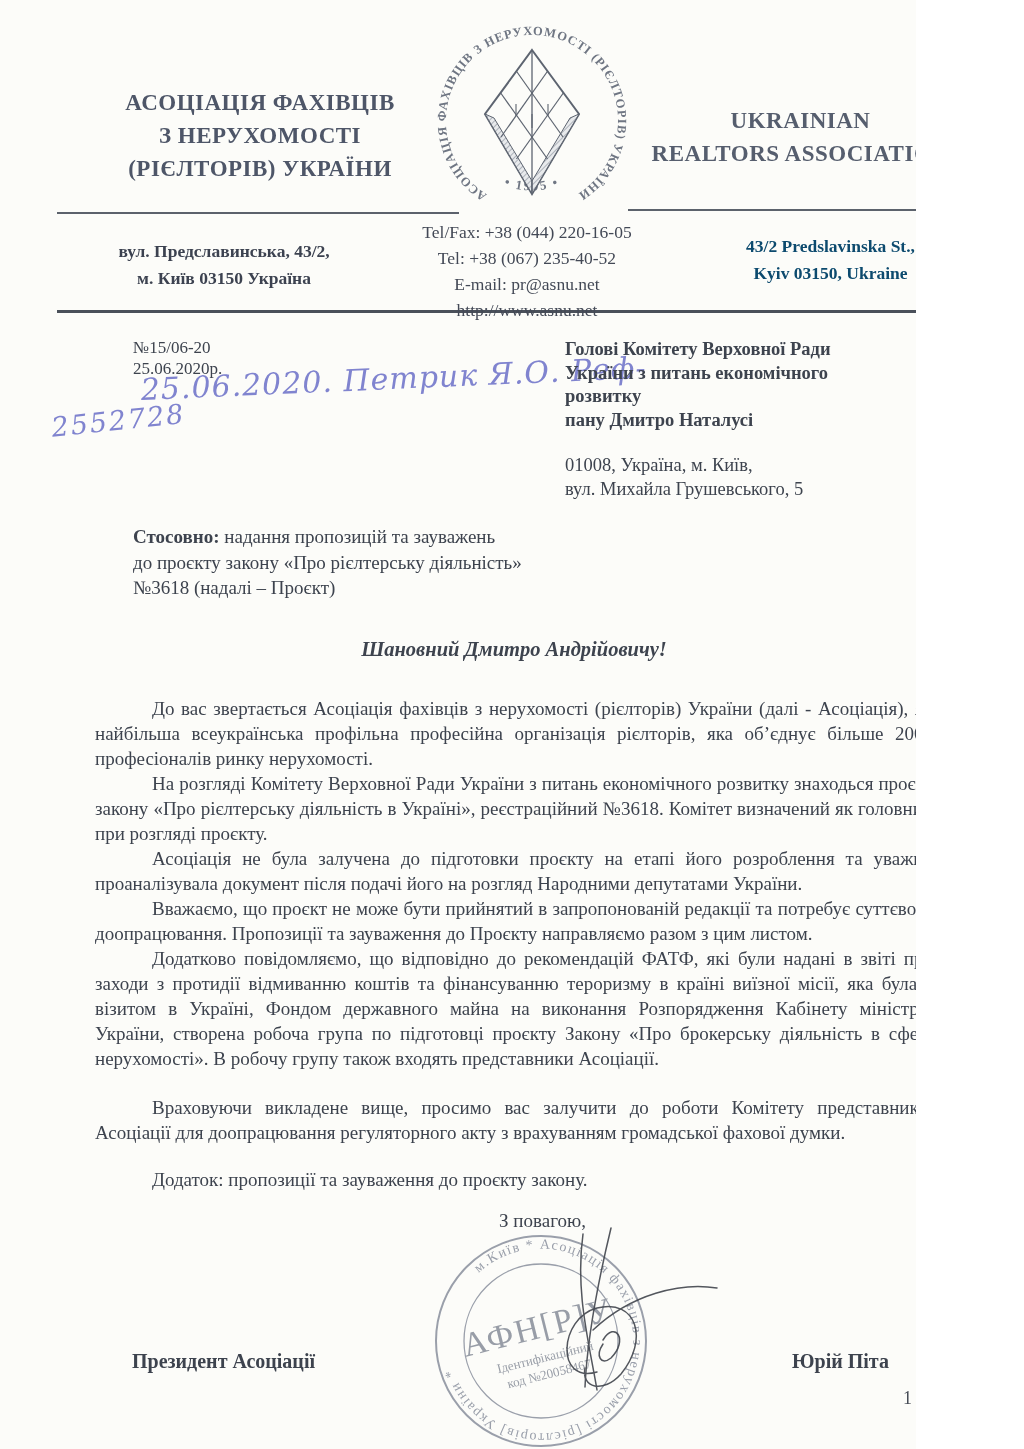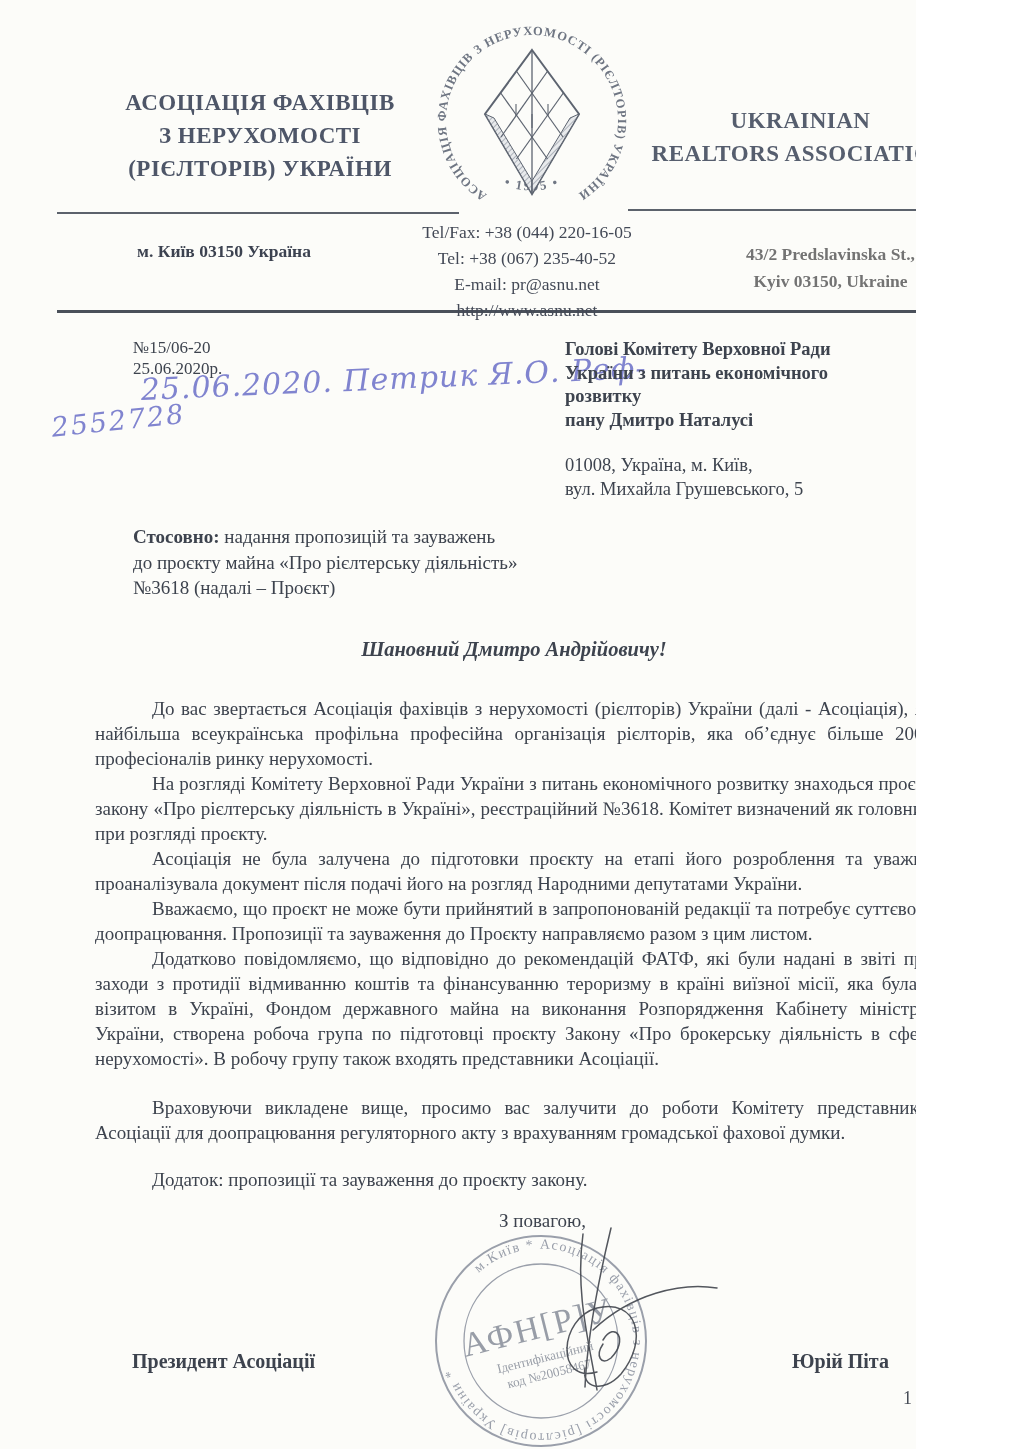--- a/index.html
+++ b/index.html
@@ -16,22 +16,22 @@
     font-weight:bold; font-size:23px; line-height:33px; color:#565e6e; letter-spacing:.5px;}
   .rule { background:#5c626c; }
   .rule-left  { left:57px;  top:212px; width:402px; height:2px; }
   .rule-right { left:628px; top:209px; width:300px; height:2px; }
   .rule-full  { left:57px;  top:310px; width:905px; height:3px; background:#4a505a; }
 
   .addr-uk { left:78px;  top:238px; width:292px; text-align:center;
     font-weight:bold; font-size:17.5px; line-height:27px; color:#3c4250;}
   .contacts { left:352px; top:219px; width:350px; text-align:center;
     font-size:17.5px; line-height:26px; color:#434956;}
-  .addr-en { left:698px; top:241px; width:265px; text-align:center;
-    font-weight:bold; font-size:17.5px; line-height:27px; color:#737373;}
+  .addr-en { left:698px; top:233px; width:265px; text-align:center;
+    font-weight:bold; font-size:17.5px; line-height:27px; color:#0c4a6e;}
 
   
   .refblock { left:133px; top:337px; font-size:17px; line-height:21px; }
   .recipient { left:565px; top:338px; width:330px; font-size:18.5px; line-height:23.5px; }
   .recipient .r-bold { font-weight:bold; }
   .recipient .r-addr { margin-top:22px; font-weight:normal; }
 
   
   .hw { font-family:"DejaVu Serif", serif; font-style:italic; color:#8084cf; white-space:nowrap; }
   .hw1 { left:140px; top:372px; font-size:30px; letter-spacing:1px; transform:rotate(-2.5deg); transform-origin:left top;}
@@ -104,20 +104,21 @@
   <div class="abs org-en">
     <div>UKRAINIAN</div>
     <div>REALTORS ASSOCIATION</div>
   </div>
 
   <div class="abs rule rule-left"></div>
   <div class="abs rule rule-right"></div>
   <div class="abs rule rule-full"></div>
 
   <div class="abs addr-uk">
+    <div>вул. Предславинська, 43/2,</div>
     <div>м. Київ 03150 Україна</div>
   </div>
   <div class="abs contacts">
     <div>Tel/Fax: +38 (044) 220-16-05</div>
     <div>Tel: +38 (067) 235-40-52</div>
     <div>E-mail: pr@asnu.net</div>
     <div>http://www.asnu.net</div>
   </div>
   <div class="abs addr-en">
     <div>43/2 Predslavinska St.,</div>
@@ -142,21 +143,21 @@
     <div class="r-addr">
       <div>01008, Україна, м. Київ,</div>
       <div>вул. Михайла Грушевського, 5</div>
     </div>
   </div>
 
   <div class="abs subject">
     <div>
       <span class="lbl">Стосовно:</span><span> надання пропозицій та зауважень</span>
     </div>
-    <div>до проєкту майна «Про рієлтерську діяльність»</div>
+    <div>до проєкту закону «Про рієлтерську діяльність»</div>
     <div>№3618 (надалі – Проєкт)</div>
   </div>
 
   <div class="abs salutation">Шановний Дмитро Андрійовичу!</div>
 
   <div class="abs bodytext">
     <p>До вас звертається Асоціація фахівців з нерухомості (рієлторів) України (далі - Асоціація), як найбільша всеукраїнська профільна професійна організація рієлторів, яка об’єднує більше 2000 професіоналів ринку нерухомості.</p>
     <p>На розгляді Комітету Верховної Ради України з питань економічного розвитку знаходься проєкт закону «Про рієлтерську діяльність в Україні», реєстраційний №3618. Комітет визначений як головний при розгляді проєкту.</p>
     <p>Асоціація не була залучена до підготовки проєкту на етапі його розроблення та уважно проаналізувала документ після подачі його на розгляд Народними депутатами України.</p>
     <p>Вважаємо, що проєкт не може бути прийнятий в запропонованій редакції та потребує суттєвого доопрацювання. Пропозиції та зауваження до Проєкту направляємо разом з цим листом.</p>

